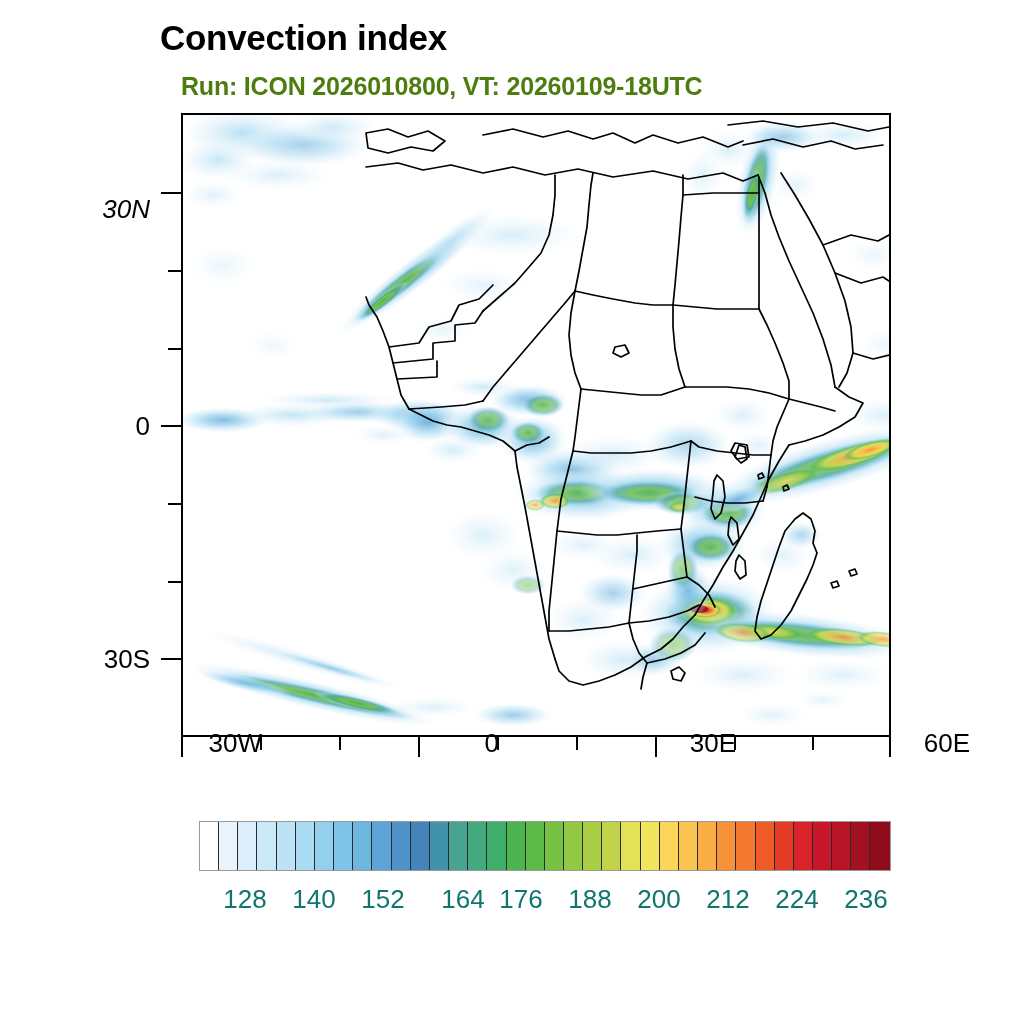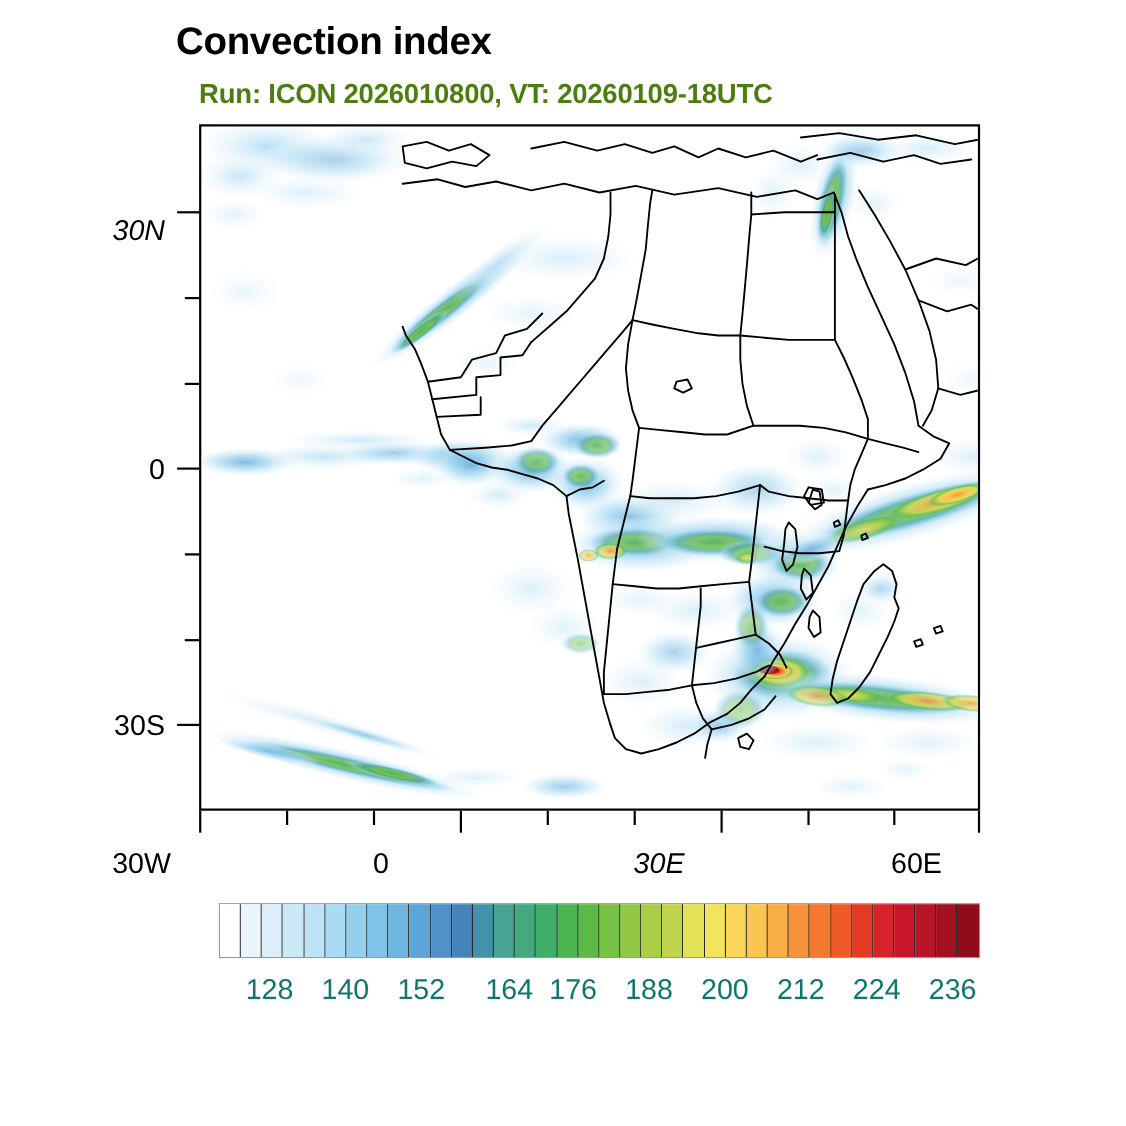--- a/index.html
+++ b/index.html
@@ -20,22 +20,22 @@
 
   
   .tick{position:absolute;background:#000;}
   .ytick{width:13px;height:2px;left:168px;}
   .ytick.major{width:20px;left:161px;}
   .xtick{height:13px;width:2px;top:737px;}
   .xtick.major{height:20px;}
 
   .ylab{position:absolute;font-size:26px;color:#000;text-align:right;width:120px;
         left:30px;white-space:nowrap;}
-  .xlab{position:absolute;font-size:26px;color:#000;text-align:left;width:160px;
-        top:770px;white-space:nowrap;}
+  .xlab{position:absolute;font-size:26px;color:#000;text-align:right;width:160px;
+        top:728px;white-space:nowrap;}
 
   
   #cbar{position:absolute;left:199px;top:821px;height:48px;display:flex;
         border:1px solid #9a9a9a;box-sizing:content-box;}
   #cbar .cell{height:48px;border-right:1px solid #2b2b2b;box-sizing:border-box;}
   #cbar .cell:last-child{border-right:none;}
   .cblab{position:absolute;top:884px;font-size:26px;color:#0f766e;text-align:center;
          width:90px;white-space:nowrap;}
 </style>
 </head>
@@ -363,21 +363,21 @@
   <div class="tick xtick major" style="left:418px;"></div>
   <div class="tick xtick" style="left:497px;"></div>
   <div class="tick xtick" style="left:576px;"></div>
   <div class="tick xtick major" style="left:655px;"></div>
   <div class="tick xtick" style="left:734px;"></div>
   <div class="tick xtick" style="left:812px;"></div>
   <div class="tick xtick major" style="left:889px;"></div>
 
   <div class="xlab" style="left:102px;">30W</div>
   <div class="xlab" style="left:339px;">0</div>
-  <div class="xlab" style="left:576px;font-style:italic;">30E</div>
+  <div class="xlab" style="left:576px;">30E</div>
   <div class="xlab" style="left:810px;">60E</div>
 
   <div id="cbar" style="width: 690px;">
       <div class="cell" style="background: rgb(255, 255, 255); width: 19.1667px;"></div>
       <div class="cell" style="background: rgb(233, 244, 251); width: 19.1667px;"></div>
       <div class="cell" style="background: rgb(219, 238, 249); width: 19.1667px;"></div>
       <div class="cell" style="background: rgb(203, 232, 247); width: 19.1667px;"></div>
       <div class="cell" style="background: rgb(188, 226, 245); width: 19.1667px;"></div>
       <div class="cell" style="background: rgb(169, 219, 242); width: 19.1667px;"></div>
       <div class="cell" style="background: rgb(147, 208, 238); width: 19.1667px;"></div>

